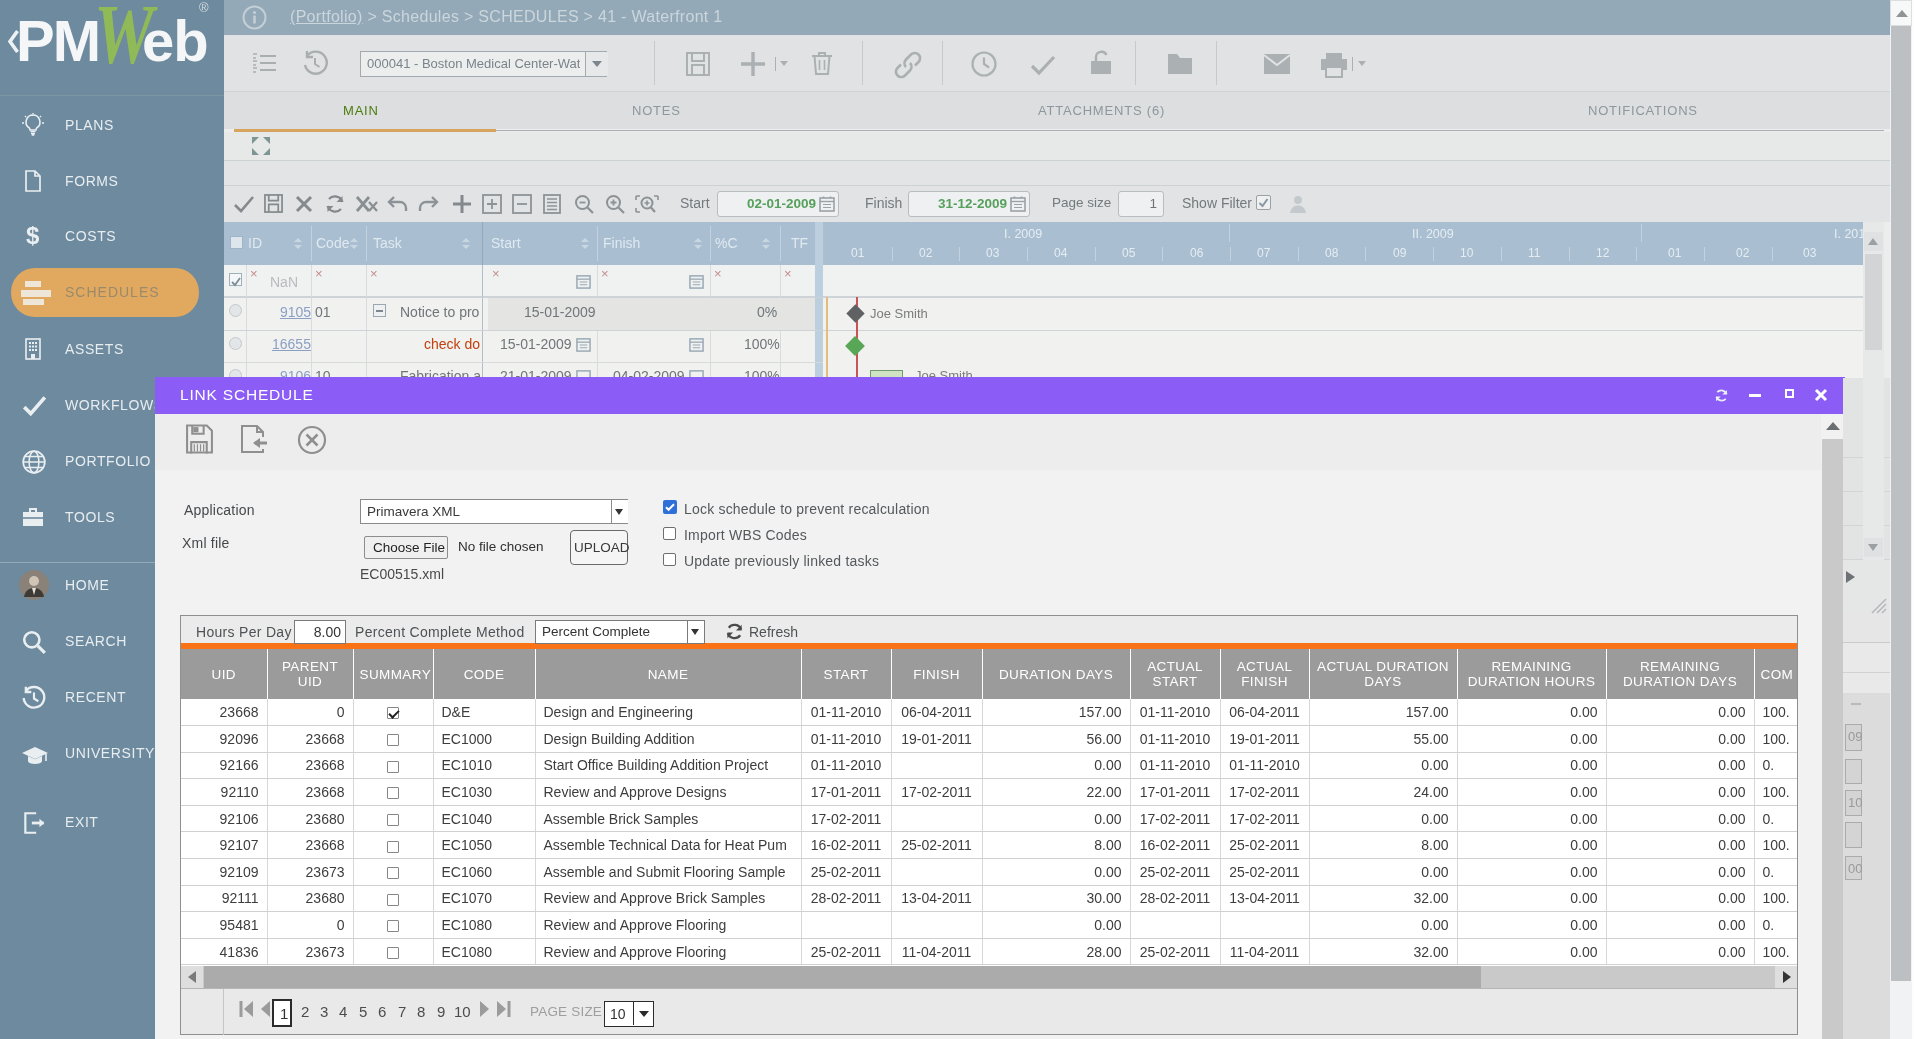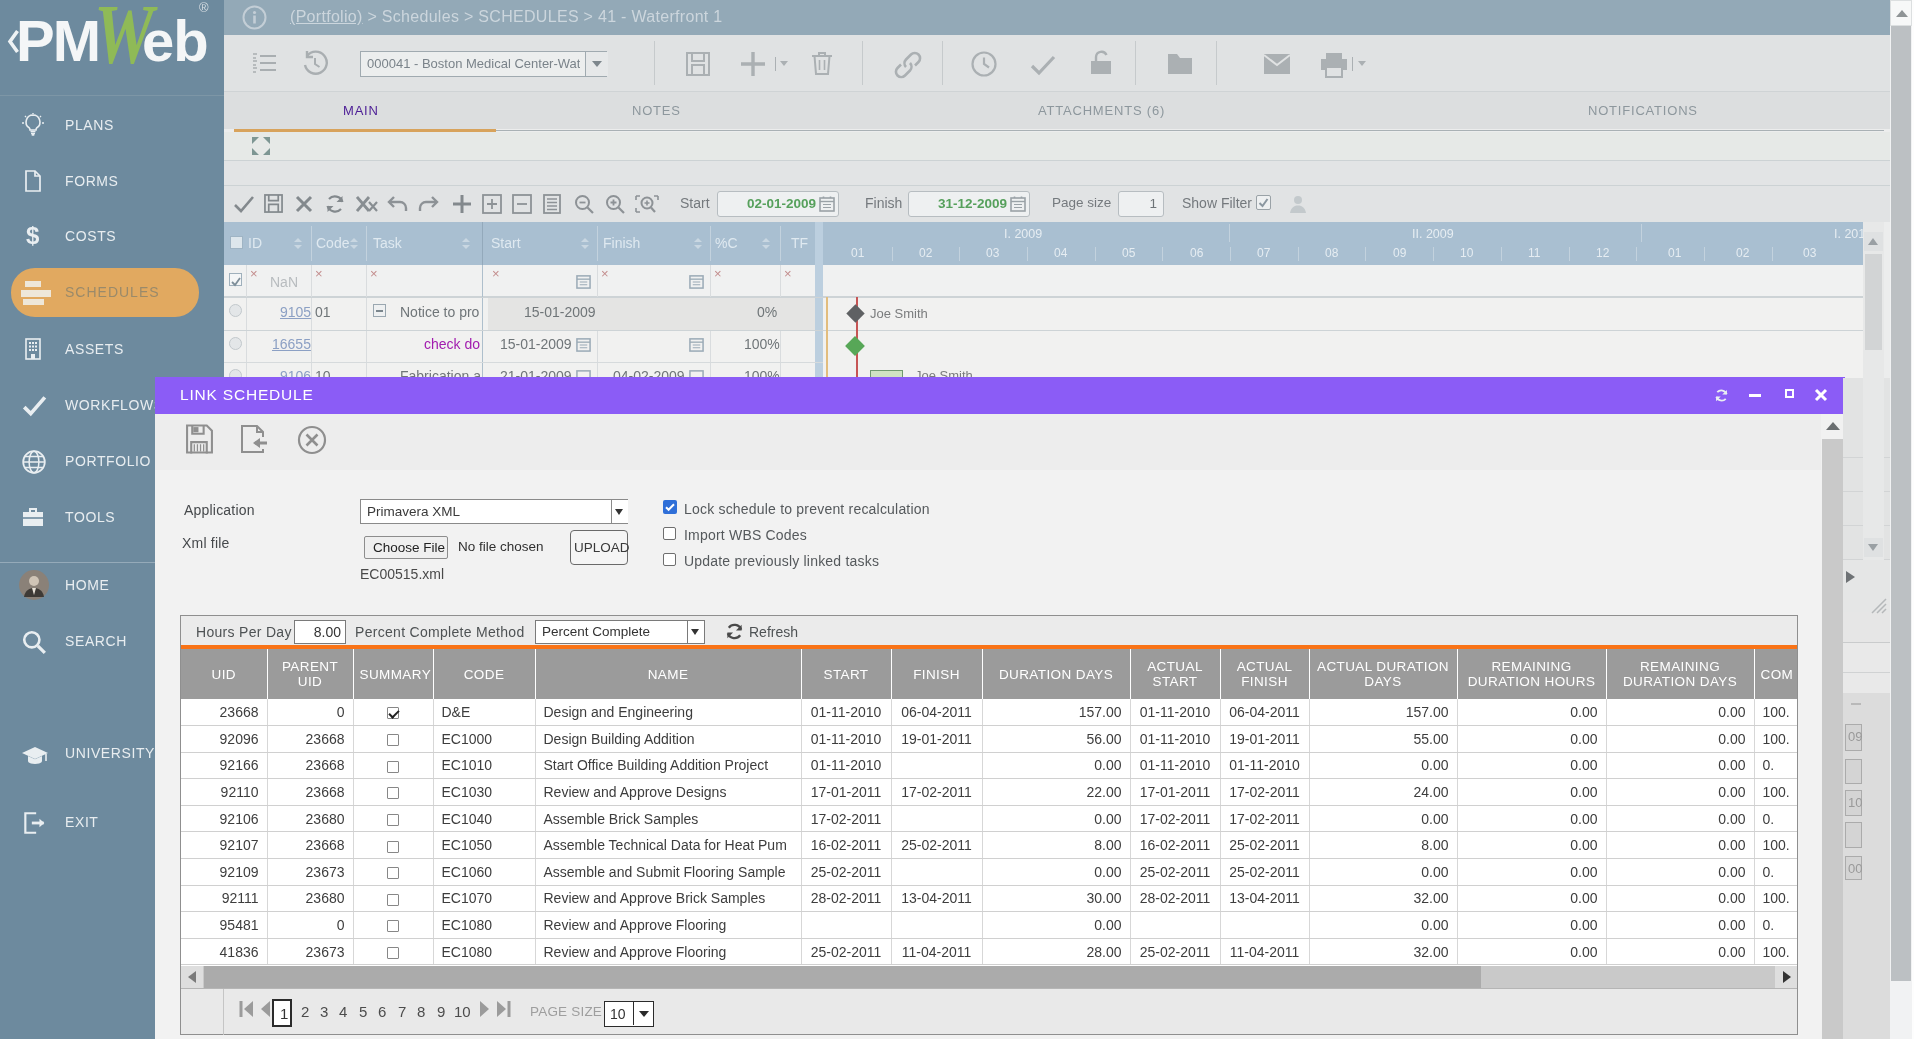--- a/index.html
+++ b/index.html
@@ -57,21 +57,21 @@
   #mtitle .t { position:absolute; left:25px; top:9px; color:#fff; font-size:15.5px; letter-spacing:.8px; }
   #mtoolbar { position:absolute; left:0; top:37px; width:1690px; height:56px; background:#ededed; }
   #mscroll { position:absolute; left:1666px; top:37px; width:24px; height:625px; background:#f1f1f1; }
 
   
   .flabel { position:absolute; font-size:14px; color:#46494c; letter-spacing:.2px; }
   .cblabel { position:absolute; font-size:14px; color:#55595c; letter-spacing:.2px; }
 
   
   #mtable { position:absolute; left:25px; top:238px; width:1618px; height:420px; border:1px solid #8f8f8f; background:#fff; }
-  #thstrip { position:absolute; left:0; top:0; width:1616px; height:33px; background:#ebebeb; border-bottom:4px solid #f97316; }
+  #thstrip { position:absolute; left:0; top:0; width:1616px; height:33px; background:#ebebeb; border-bottom:6px solid #f97316; }
   table.grid { border-collapse:collapse; table-layout:fixed; width:1616px; }
   table.grid th { background:#9b9b9b; color:#fff; font-weight:normal; font-size:13.5px; letter-spacing:.4px; border-right:1px solid #fff; padding:0px 6px; height:50px; text-align:center; }
   table.grid th:last-child { border-right:none; }
   table.grid td { font-size:14px; color:#3d3d3d; border-right:1px solid #d7d7d7; border-bottom:1px solid #d0d0d0; padding:0 8px; height:26.6px; background:#fff; white-space:nowrap; overflow:hidden; }
   td.r { text-align:right; } td.c { text-align:center; } td.l { text-align:left; }
   #hscroll { position:absolute; left:0; top:350px; width:1616px; height:22px; background:#c9c9c9; }
   #pager { position:absolute; left:0; top:372px; width:1616px; height:46px; background:#e9e9e9; border-top:1px solid #b5b5b5; }
   .pgnum { position:absolute; top:14px; font-size:15px; color:#4c4c4c; }
   .cb { display:inline-block; width:12px; height:12px; background:#fff; border:1.5px solid #878787; border-radius:1px; vertical-align:middle; position:relative; }
   .cb.on:before { content:""; position:absolute; left:1px; top:2px; width:8px; height:4px; border-left:2px solid #222; border-bottom:2px solid #222; transform:rotate(-45deg); }
@@ -203,20 +203,30 @@
     <div class="navitem" style="top:621px;">
         <span class="ico">
       <svg width="26" height="26" viewBox="0 0 24 24">
             <circle cx="10" cy="10" r="7" fill="none" stroke="#e9eef1" stroke-width="2.4"></circle>
             <path d="M15.5 15.5L22 22" stroke="#e9eef1" stroke-width="3"></path>
           </svg>
       </span>
         <span class="txt">SEARCH</span>
       </div>
 
+    <div class="navitem" style="top:677px;">
+        <span class="ico">
+      <svg width="26" height="26" viewBox="0 0 24 24">
+            <path d="M4.5 5.5A9.5 9.5 0 1 1 2.5 12" fill="none" stroke="#e9eef1" stroke-width="2.2"></path>
+            <path d="M4.5 1.5v5h5" fill="none" stroke="#e9eef1" stroke-width="2.2"></path>
+            <path d="M12 7v5.5l4 2.5" fill="none" stroke="#e9eef1" stroke-width="2"></path>
+          </svg>
+      </span>
+        <span class="txt">RECENT</span>
+      </div>
 
     <div class="navitem" style="top:733px;">
         <span class="ico">
       <svg width="28" height="28" viewBox="0 0 28 28">
             <path d="M14 6L1 12l13 6 13-6z" fill="#e9eef1"></path>
             <path d="M7 15v5c0 1.6 3.1 3 7 3s7-1.4 7-3v-5l-7 3.2z" fill="#e9eef1"></path>
             <path d="M25 13v7" stroke="#e9eef1" stroke-width="1.6"></path>
           </svg>
       </span>
         <span class="txt">UNIVERSITY</span>
@@ -309,21 +319,21 @@
         <g fill="#abb0b3">
           <rect x="7" y="2" width="16" height="6"></rect>
           <rect x="2" y="8" width="26" height="11"></rect>
           <rect x="7" y="16" width="16" height="10" fill="#e0e2e3" stroke="#abb0b3" stroke-width="2"></rect>
         </g>
       </svg>
     <div class="abs" style="left:1128px;top:22px;width:1px;height:14px;background:#abb0b3;"></div>
     <div class="abs" style="left:1134px;top:26px;width:0;height:0;border-left:4px solid transparent;border-right:4px solid transparent;border-top:5px solid #abb0b3;"></div>
   </div>
   <div id="tabsrow">
-    <div class="tab" style="left:119px;color:#4c1d95;text-align:right;">MAIN</div>
+    <div class="tab" style="left:119px;color:#4d7c0f;text-align:right;">MAIN</div>
     <div class="tab" style="left:408px;">NOTES</div>
     <div class="tab" style="left:814px;">ATTACHMENTS (6)</div>
     <div class="tab" style="left:1364px;">NOTIFICATIONS</div>
   </div>
   <div id="tabline-orange"></div>
   <div id="tabline-gray"></div>
   <div id="exprow">
     <svg class="abs" style="left:27px;top:4px" width="20" height="20" viewBox="0 0 20 20">
         <g fill="#7d9693">
           <path d="M1 1h7L1 8zM19 1v7l-7-7zM1 19v-7l7 7zM19 19h-7l7-7z"></path>
@@ -533,21 +543,21 @@
     <div class="abs" style="left:91px;top:39px;font-size:14px;color:#6f7578;">01</div>
     <div class="abs" style="left:149px;top:39px;width:13px;height:13px;background:#eef0f1;border:1px solid #9aa7b0;">
         <div style="position:absolute;left:2px;top:5px;width:7px;height:1.5px;background:#7b868d;"></div>
       </div>
     <div class="abs" style="left:176px;top:39px;font-size:14px;color:#6f7578;">Notice to pro</div>
     <div class="abs" style="left:300px;top:39px;font-size:14px;color:#6f7578;">15-01-2009</div>
     <div class="abs" style="left:533px;top:39px;font-size:14px;color:#6f7578;">0%</div>
 
     <div class="rowcirc" style="top:72px;"></div>
     <div class="abs" style="left:48px;top:71px;font-size:14px;color:#8ca0c4;text-decoration:underline;">16655</div>
-    <div class="abs" style="left:200px;top:71px;font-size:14px;color:#a21caf;">check do</div>
+    <div class="abs" style="left:200px;top:71px;font-size:14px;color:#c2410c;">check do</div>
     <div class="abs" style="left:276px;top:71px;font-size:14px;color:#6f7578;">15-01-2009</div>
     <svg class="cal" style="left:352px;top:72px" width="15" height="15" viewBox="0 0 16 16">
         <rect x="1" y="2" width="14" height="13" fill="none" stroke="#9aaab6" stroke-width="1.6"></rect>
         <path d="M1 5.5h14" stroke="#9aaab6" stroke-width="1.4"></path>
         <path d="M4 8.5h8M4 11.5h8" stroke="#9aaab6" stroke-width="1.2"></path>
       </svg>
     <svg class="cal" style="left:465px;top:72px" width="15" height="15" viewBox="0 0 16 16">
         <rect x="1" y="2" width="14" height="13" fill="none" stroke="#9aaab6" stroke-width="1.6"></rect>
         <path d="M1 5.5h14" stroke="#9aaab6" stroke-width="1.4"></path>
         <path d="M4 8.5h8M4 11.5h8" stroke="#9aaab6" stroke-width="1.2"></path>

